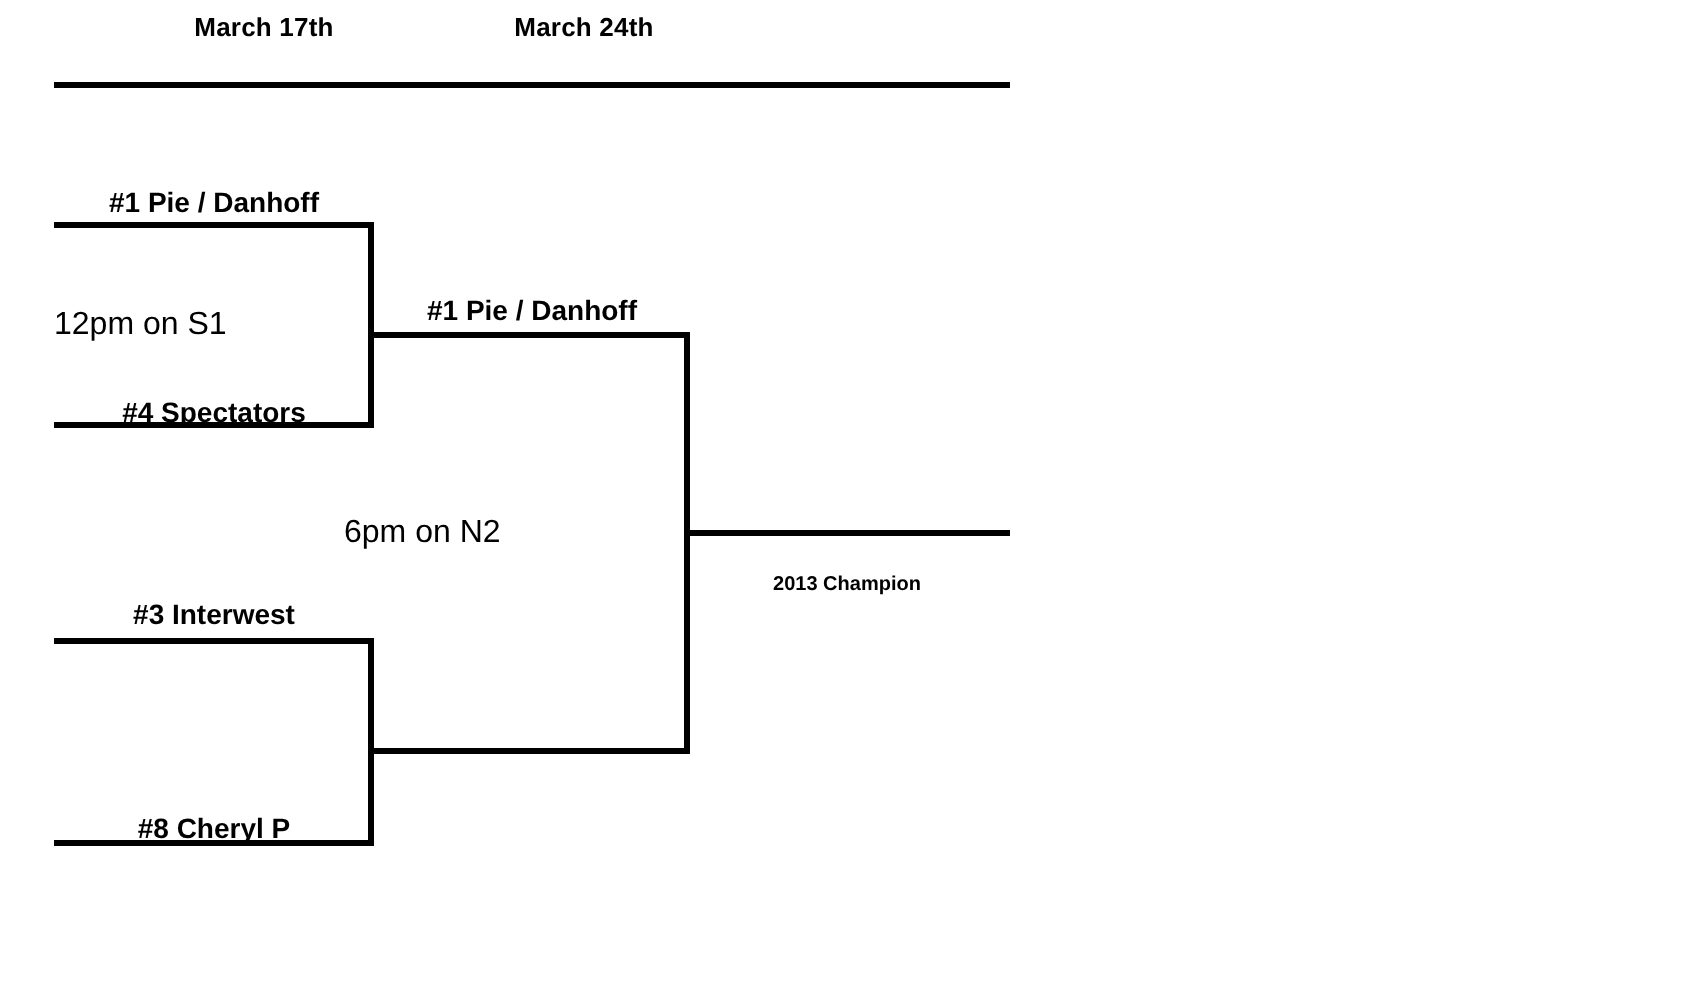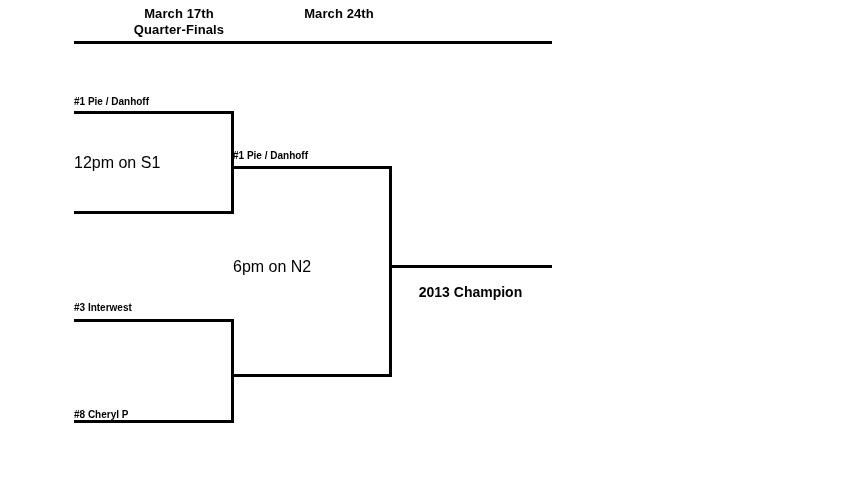--- a/index.html
+++ b/index.html
@@ -11,21 +11,20 @@
     height: 500px;
     background: #ffffff;
     font-family: "Liberation Sans", sans-serif;
     color: #000000;
     overflow: hidden;
   }
   #bracket-root {
     position: relative;
     width: 768px;
     height: 500px;
-    margin-left: 47px;
   }
 
   
   .hline {
     position: absolute;
     background: #000000;
     height: 3px;
   }
   .vline {
     position: absolute;
@@ -43,81 +42,81 @@
     letter-spacing: 0.1px;
     white-space: nowrap;
   }
   .round-header .hdr-line {
     display: block;
   }
 
   
   .slot-label {
     position: absolute;
-    font-size: 10px;
+    font-size: 14px;
     font-weight: bold;
     line-height: 15px;
     white-space: nowrap;
-    text-align: left;
+    text-align: center;
   }
   .time-label {
     position: absolute;
     font-size: 16px;
     font-weight: normal;
     line-height: 15px;
     white-space: nowrap;
     text-align: left;
   }
   .champ-label {
     position: absolute;
-    font-size: 14px;
+    font-size: 10px;
     font-weight: bold;
     line-height: 15px;
     white-space: nowrap;
     text-align: center;
   }
 </style>
 </head>
 <body>
 
 <div id="bracket-root">
 
   <div class="round-header" style="left:42px; top:6px; width:180px;">
     <span class="hdr-line">March 17th</span>
-    <span class="hdr-line">Quarter-Finals</span>
   </div>
 
   <div class="round-header" style="left:202px; top:6px; width:180px;text-align:center;">
     <span class="hdr-line">March 24th</span>
   </div>
 
   <div class="hline" style="left:27px; top:41px; width:478px;"></div>
 
   <div class="slot-label" style="left:27px; top:94px; width:160px;">#1 Pie / Danhoff</div>
   <div class="hline" style="left:27px; top:111px; width:160px;"></div>
 
   <div class="time-label" style="left:27px; top:155px; width:160px;">12pm on S1</div>
 
+  <div class="slot-label" style="left:27px; top:199px; width:160px;">#4 Spectators</div>
   <div class="hline" style="left:27px; top:211px; width:160px;"></div>
 
   <div class="vline" style="left:184px; top:111px; width:3px; height:103px;"></div>
 
   <div class="slot-label" style="left:27px; top:300px; width:160px;">#3 Interwest</div>
   <div class="hline" style="left:27px; top:319px; width:160px;"></div>
 
 
   <div class="slot-label" style="left:27px; top:407px; width:160px;">#8 Cheryl P</div>
   <div class="hline" style="left:27px; top:420px; width:160px;"></div>
 
   <div class="vline" style="left:184px; top:319px; width:3px; height:104px;"></div>
 
   <div class="slot-label" style="left:186px; top:148px; width:160px;">#1 Pie / Danhoff</div>
   <div class="hline" style="left:186px; top:166px; width:159px;"></div>
 
-  <div class="time-label" style="left:186px; top:259px; width:159px;">6pm on N2</div>
+  <div class="time-label" style="left:172px; top:259px; width:159px;">6pm on N2</div>
 
   <div class="slot-label" style="left:186px; top:357px; width:160px;"></div>
   <div class="hline" style="left:186px; top:374px; width:159px;"></div>
 
   <div class="vline" style="left:342px; top:166px; width:3px; height:211px;"></div>
 
   <div class="hline" style="left:342px; top:265px; width:163px;"></div>
   <div class="champ-label" style="left:342px; top:285px; width:163px;">2013 Champion</div>
 
 </div>

